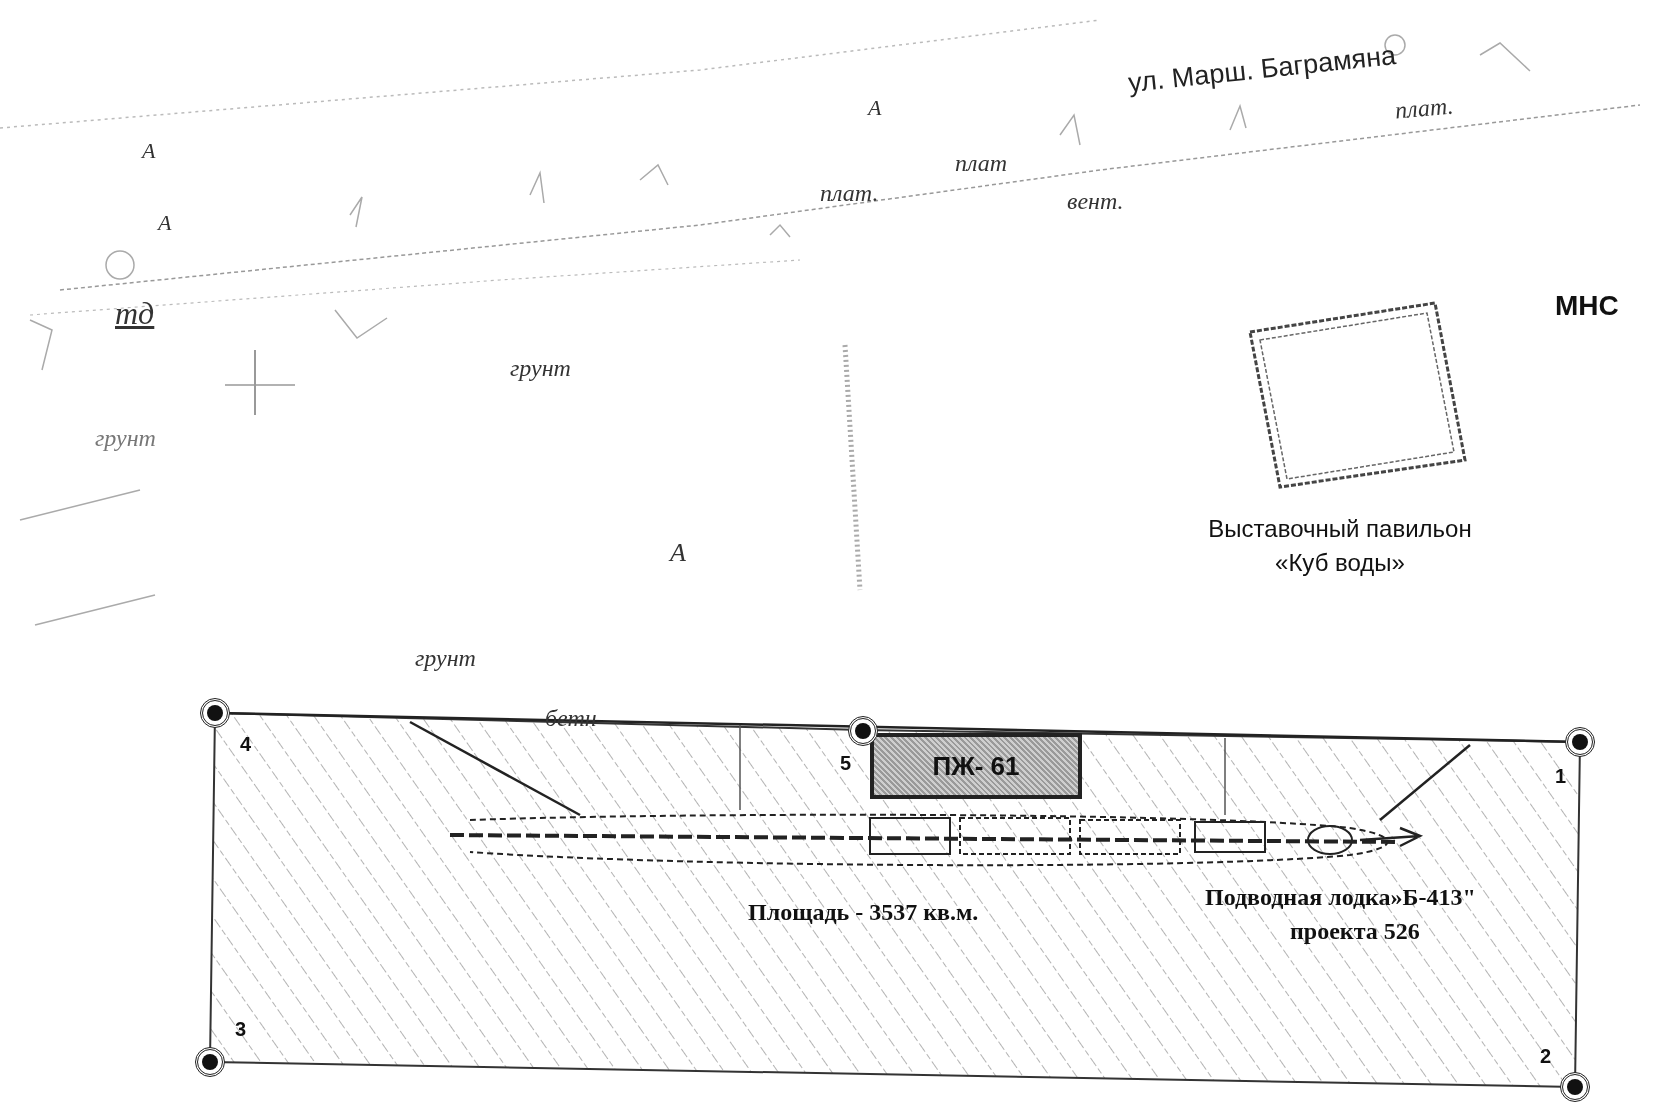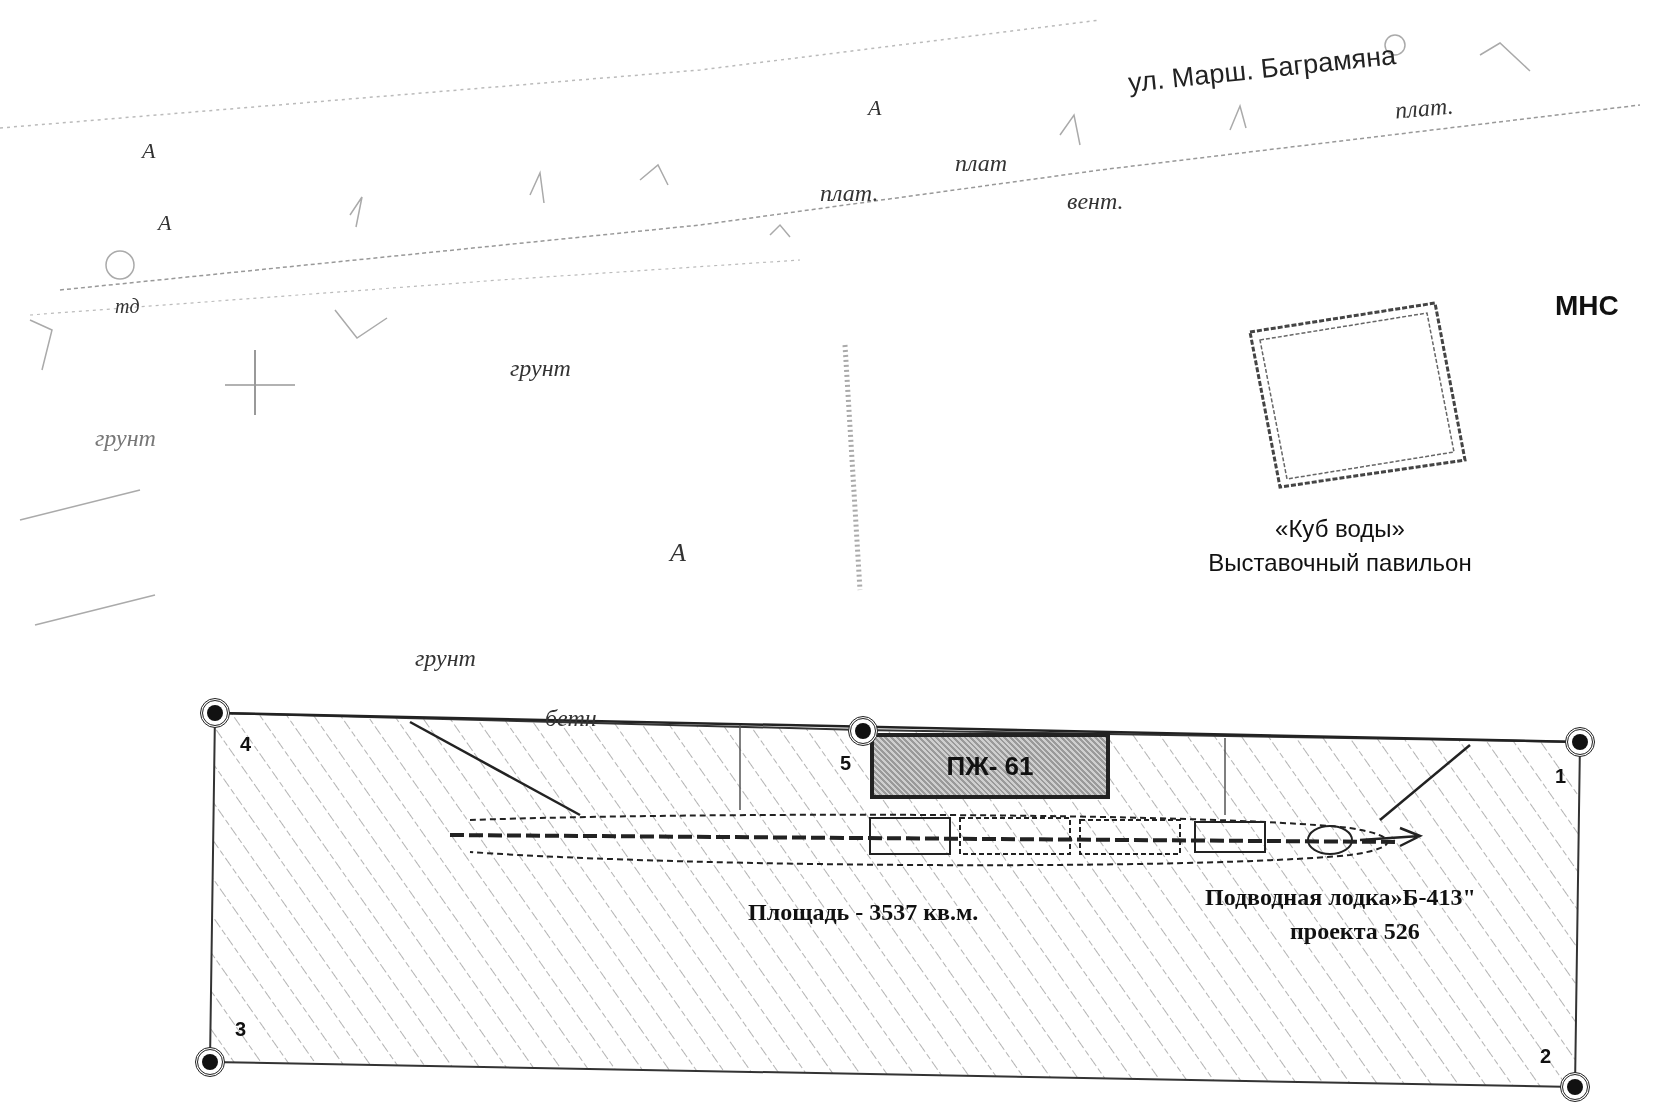--- a/index.html
+++ b/index.html
@@ -78,39 +78,39 @@
       <path d="M1360,840 l60,-4 M1400,828 l20,8 l-20,10" stroke-width="2.5"></path>
     </g>
   </svg>
 
   <div class="lbl street" style="left:1130px;top:68px;">ул. Марш. Баграмяна</div>
 
   <div class="lbl ital" style="left:1395px;top:95px;font-size:24px;transform:rotate(-5deg);">плат.</div>
   <div class="lbl ital" style="left:820px;top:180px;font-size:24px;">плат.</div>
   <div class="lbl ital" style="left:955px;top:150px;font-size:24px;">плат</div>
   <div class="lbl ital" style="left:1035px;top:188px;font-size:24px;margin-left:32px;">вент.</div>
-  <div class="lbl ital" style="left:115px;top:295px;font-size:20px;">тд</div>
+  <div class="lbl ital" style="left:115px;top:295px;font-size:32px;text-decoration:underline;">тд</div>
   <div class="lbl" style="left:1555px;top:290px;font-size:28px;font-weight:bold;">МНС</div>
 
   <div class="lbl ital" style="left:142px;top:138px;font-size:22px;">А</div>
   <div class="lbl ital" style="left:158px;top:210px;font-size:22px;">А</div>
   <div class="lbl ital" style="left:868px;top:95px;font-size:22px;">А</div>
   <div class="lbl ital" style="left:670px;top:538px;font-size:26px;">А</div>
 
   <div class="lbl ital" style="left:510px;top:355px;font-size:24px;">грунт</div>
   <div class="lbl ital" style="left:95px;top:425px;font-size:24px;color:#777;">грунт</div>
   <div class="lbl ital" style="left:415px;top:645px;font-size:24px;">грунт</div>
   <div class="lbl ital" style="left:545px;top:705px;font-size:24px;">бетн</div>
 
   <div class="lbl pav" style="left:1150px;top:512px;width:380px;">
+    <div>Выставочный павильон</div>
     <div>«Куб воды»</div>
-    <div>Выставочный павильон</div>
   </div>
 
-  <div class="pz" style="left:870px;top:733px;width:240px;height:66px;">
+  <div class="pz" style="left:870px;top:733px;width:212px;height:66px;">
     <span>ПЖ- 61</span>
   </div>
 
   <div class="lbl bold" style="left:748px;top:892px;margin-top:7px;">Площадь - 3537 кв.м.</div>
   <div class="lbl bold" style="left:1205px;top:884px;">Подводная лодка»Б-413"</div>
   <div class="lbl bold" style="left:1290px;top:918px;">проекта 526</div>
 
   <div class="marker" style="left:1565px;top:727px;"></div>
   <div class="lbl num" style="left:1555px;top:765px;">1</div>
   <div class="marker" style="left:1560px;top:1072px;"></div>

